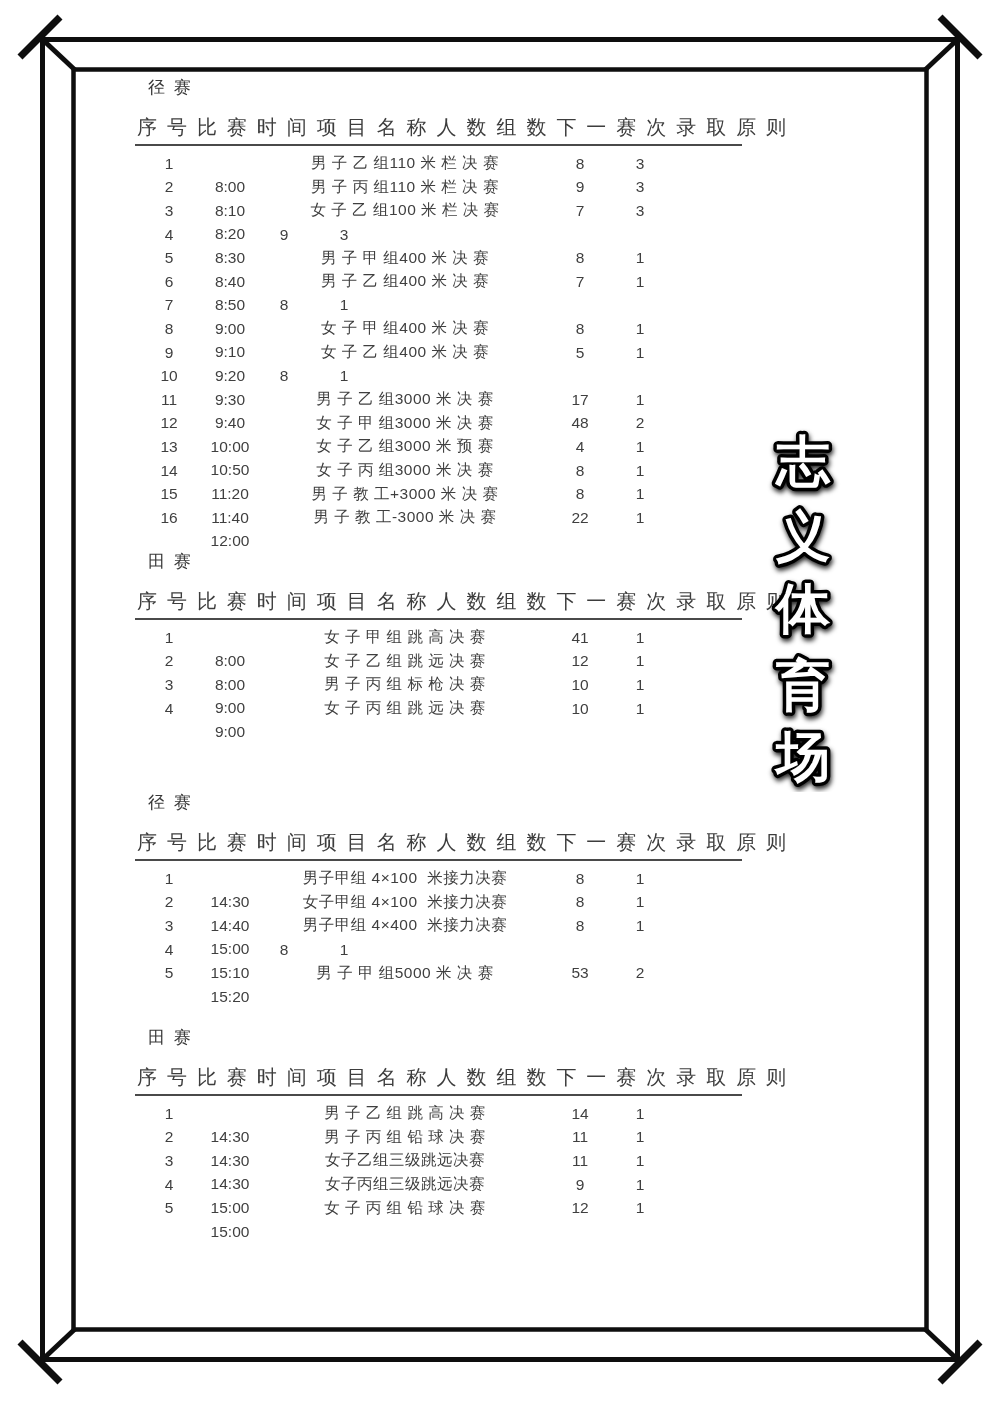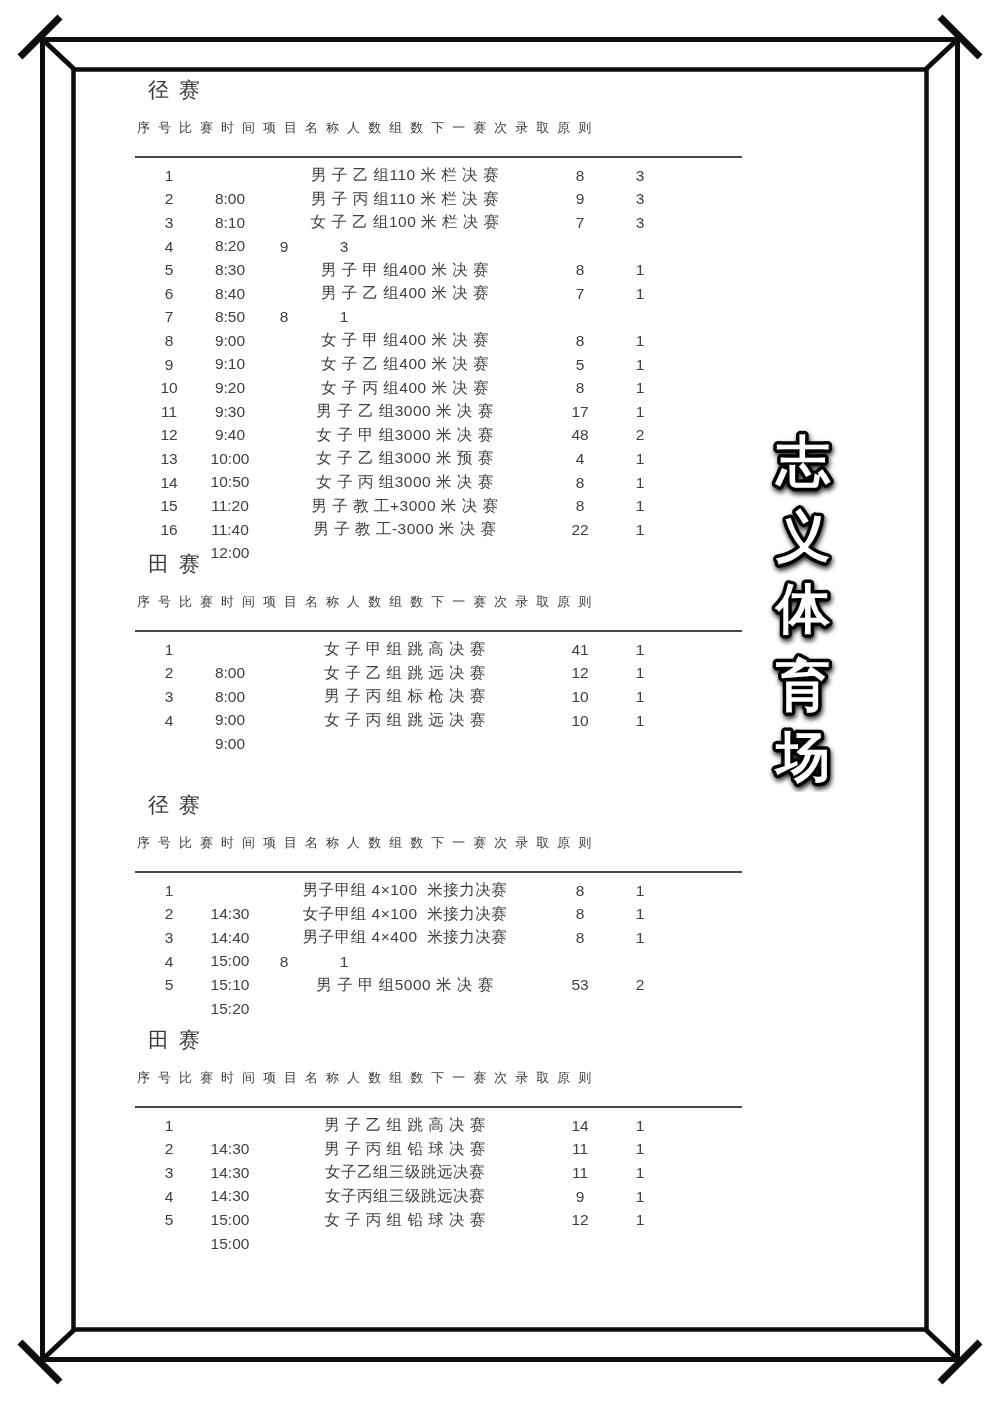--- a/index.html
+++ b/index.html
@@ -14,26 +14,26 @@
   .frame{position:absolute;left:0;top:0;width:1000px;height:1401px;}
   .stadium{position:absolute;left:758px;top:420px;width:92px;height:372px;}
 
   section{position:absolute;left:135px;width:612px;}
   #sec0{top:76px;}
   #sec1{top:550px;}
   #sec2{top:791px;}
   #sec3{top:1026px;}
 
   .section-title{
-    font-size:21px;font-weight:400;color:#383838;
+    font-size:17px;font-weight:400;color:#383838;
     margin:0 0 15px 13px;letter-spacing:2px;white-space:pre;
   }
   .thead{
-    width:605px;font-size:13px;letter-spacing:2.2px;color:#3d3d3d;
-    border-bottom:2px solid #4a4a4a;padding:0 0 19px 2px;white-space:nowrap;
+    width:605px;font-size:20px;letter-spacing:2.2px;color:#3d3d3d;
+    border-bottom:2px solid #4a4a4a;padding:0 0 3px 2px;white-space:nowrap;
   }
   .rows{margin-top:6px;}
   .row{display:flex;align-items:center;height:23.6px;font-size:15.5px;color:#3f3f3f;}
   .c{text-align:center;white-space:pre;}
   .seq{width:68px;}
   .time{width:54px;margin-top:47px;}
   .event{width:296px;letter-spacing:.5px;}
   .num{width:54px;}
   .grp{width:66px;}
 </style>
@@ -118,21 +118,20 @@
         <div class="row">
           <span class="c seq">9</span>
           <span class="c time">9:20</span>
           <span class="c event">女 子 乙 组400 米 决 赛</span>
           <span class="c num">5</span>
           <span class="c grp">1</span>
         </div>
         <div class="row">
           <span class="c seq">10</span>
           <span class="c time">9:30</span>
-          <span class="c event">女 子 丙 组400 米 决 赛</span>
           <span class="c num">8</span>
           <span class="c grp">1</span>
         </div>
         <div class="row">
           <span class="c seq">11</span>
           <span class="c time">9:40</span>
           <span class="c event">男 子 乙 组3000 米 决 赛</span>
           <span class="c num">17</span>
           <span class="c grp">1</span>
         </div>

